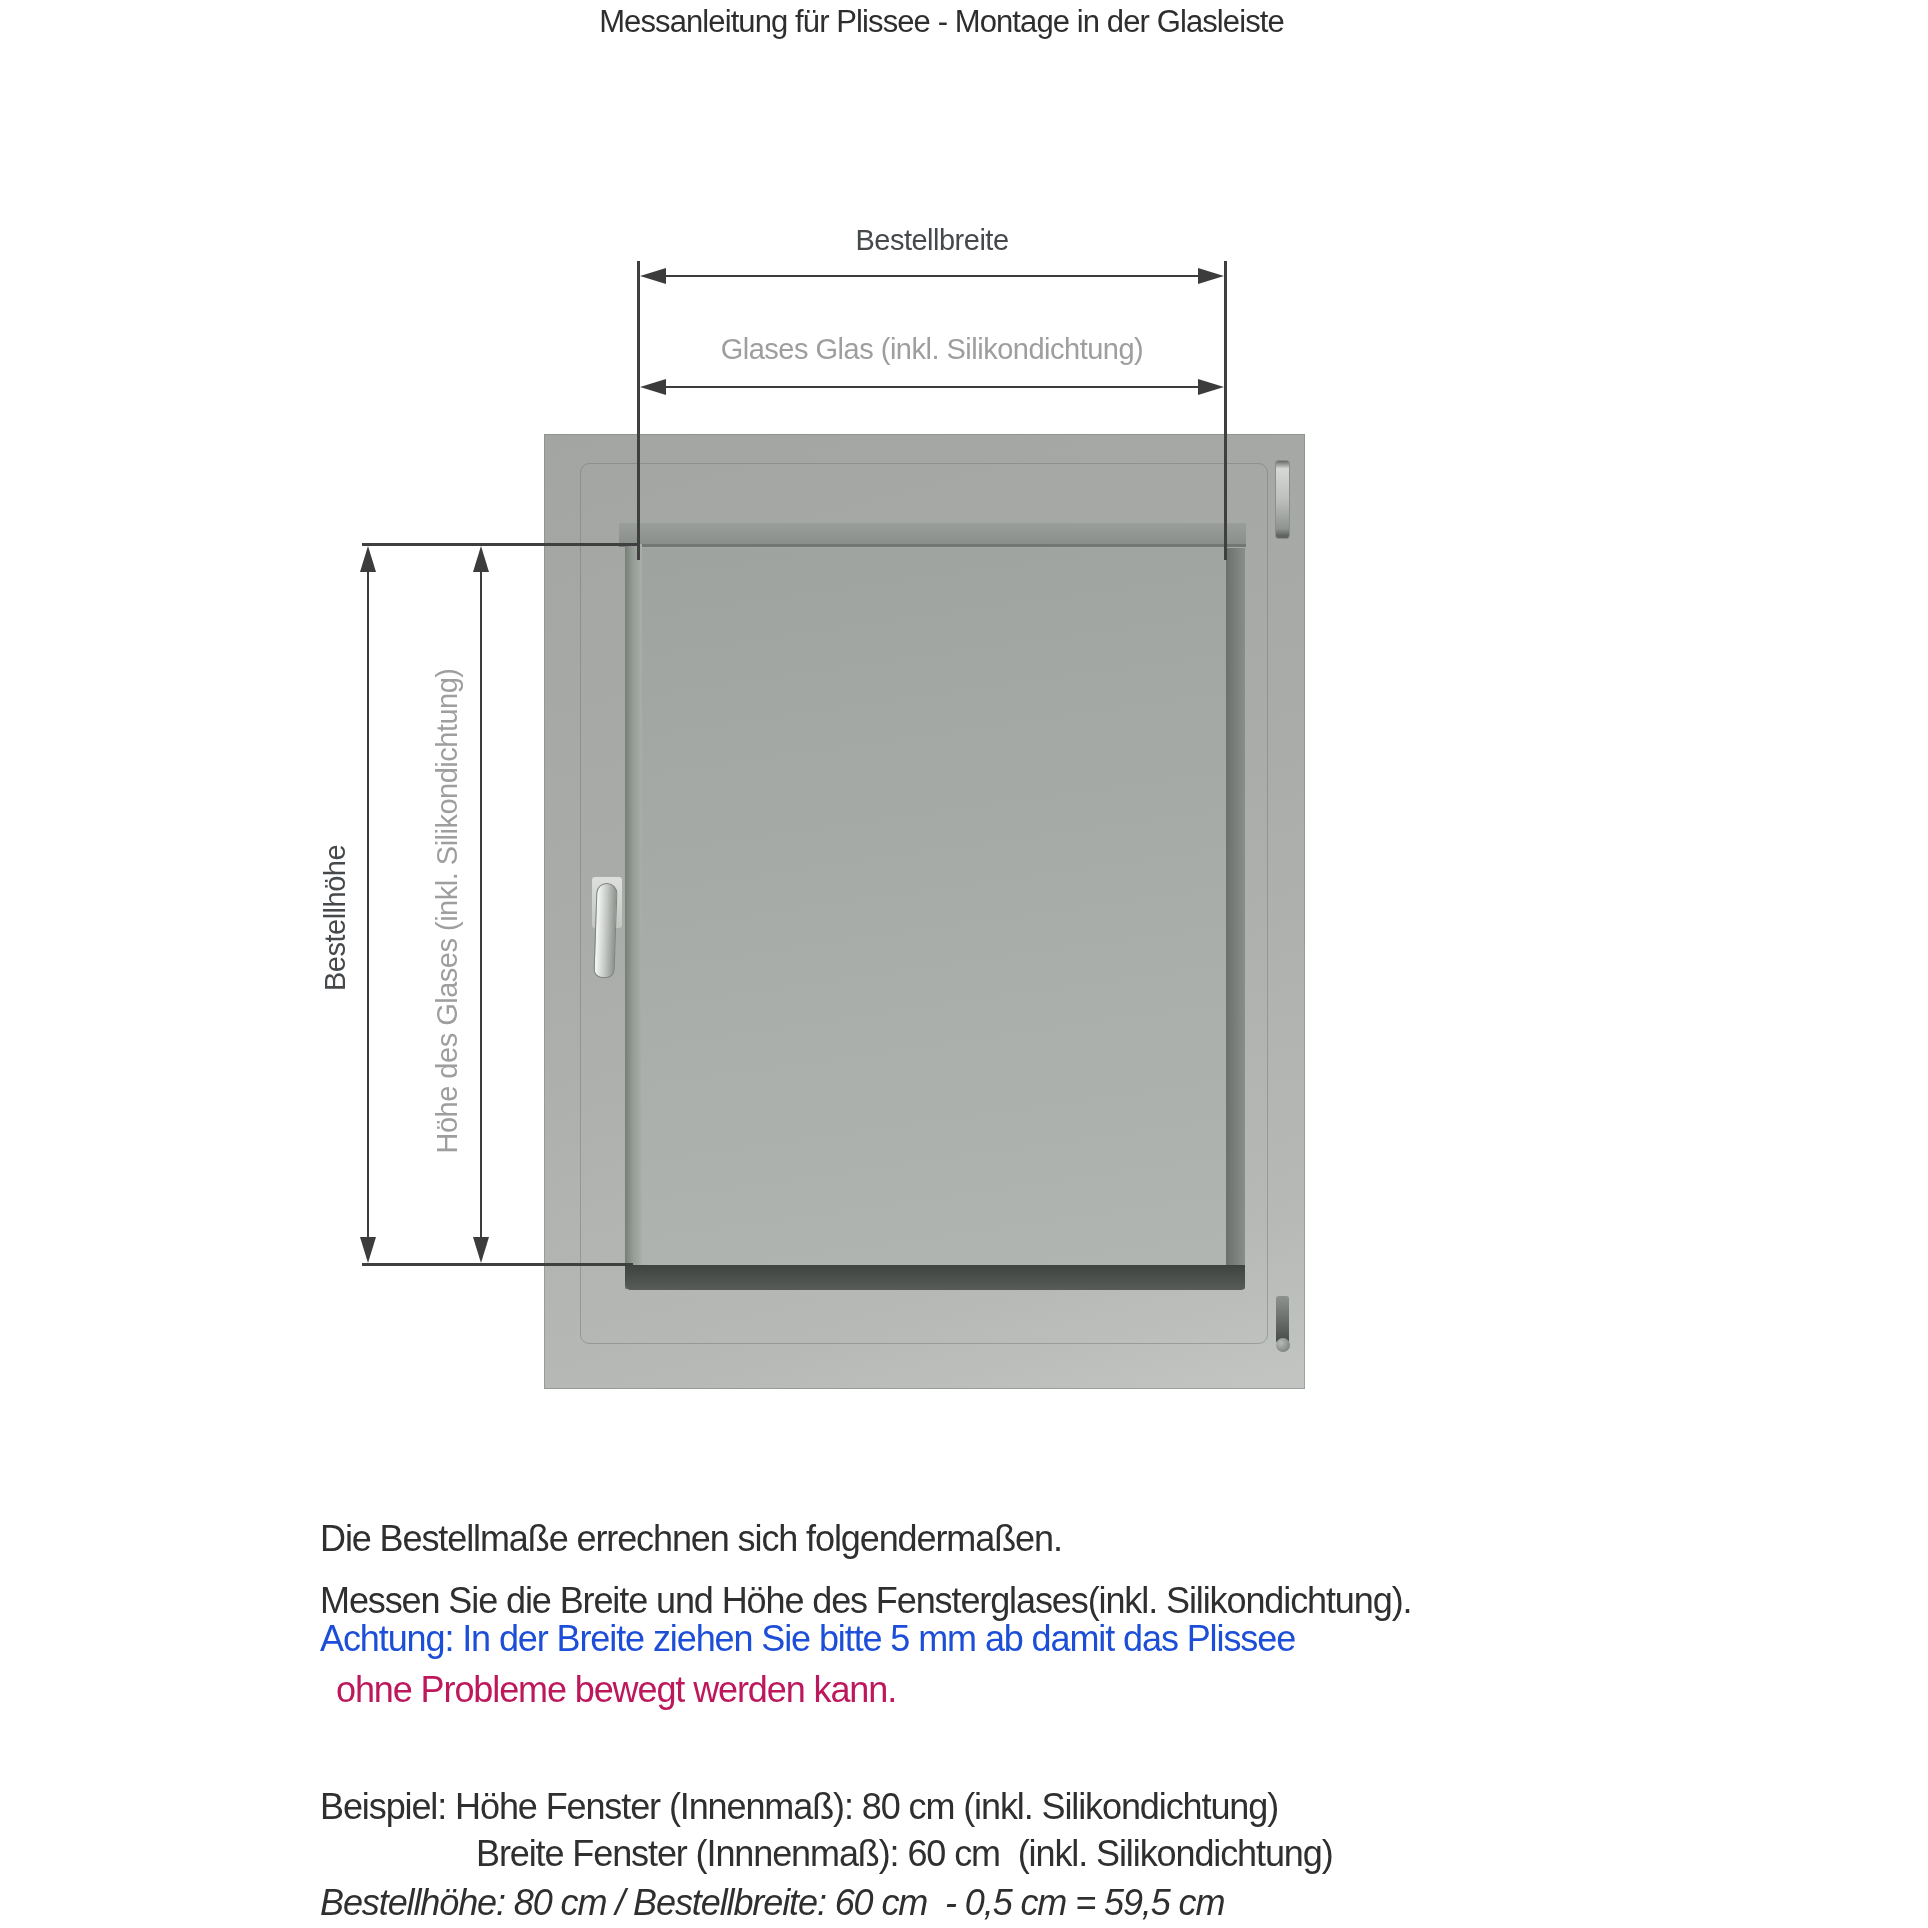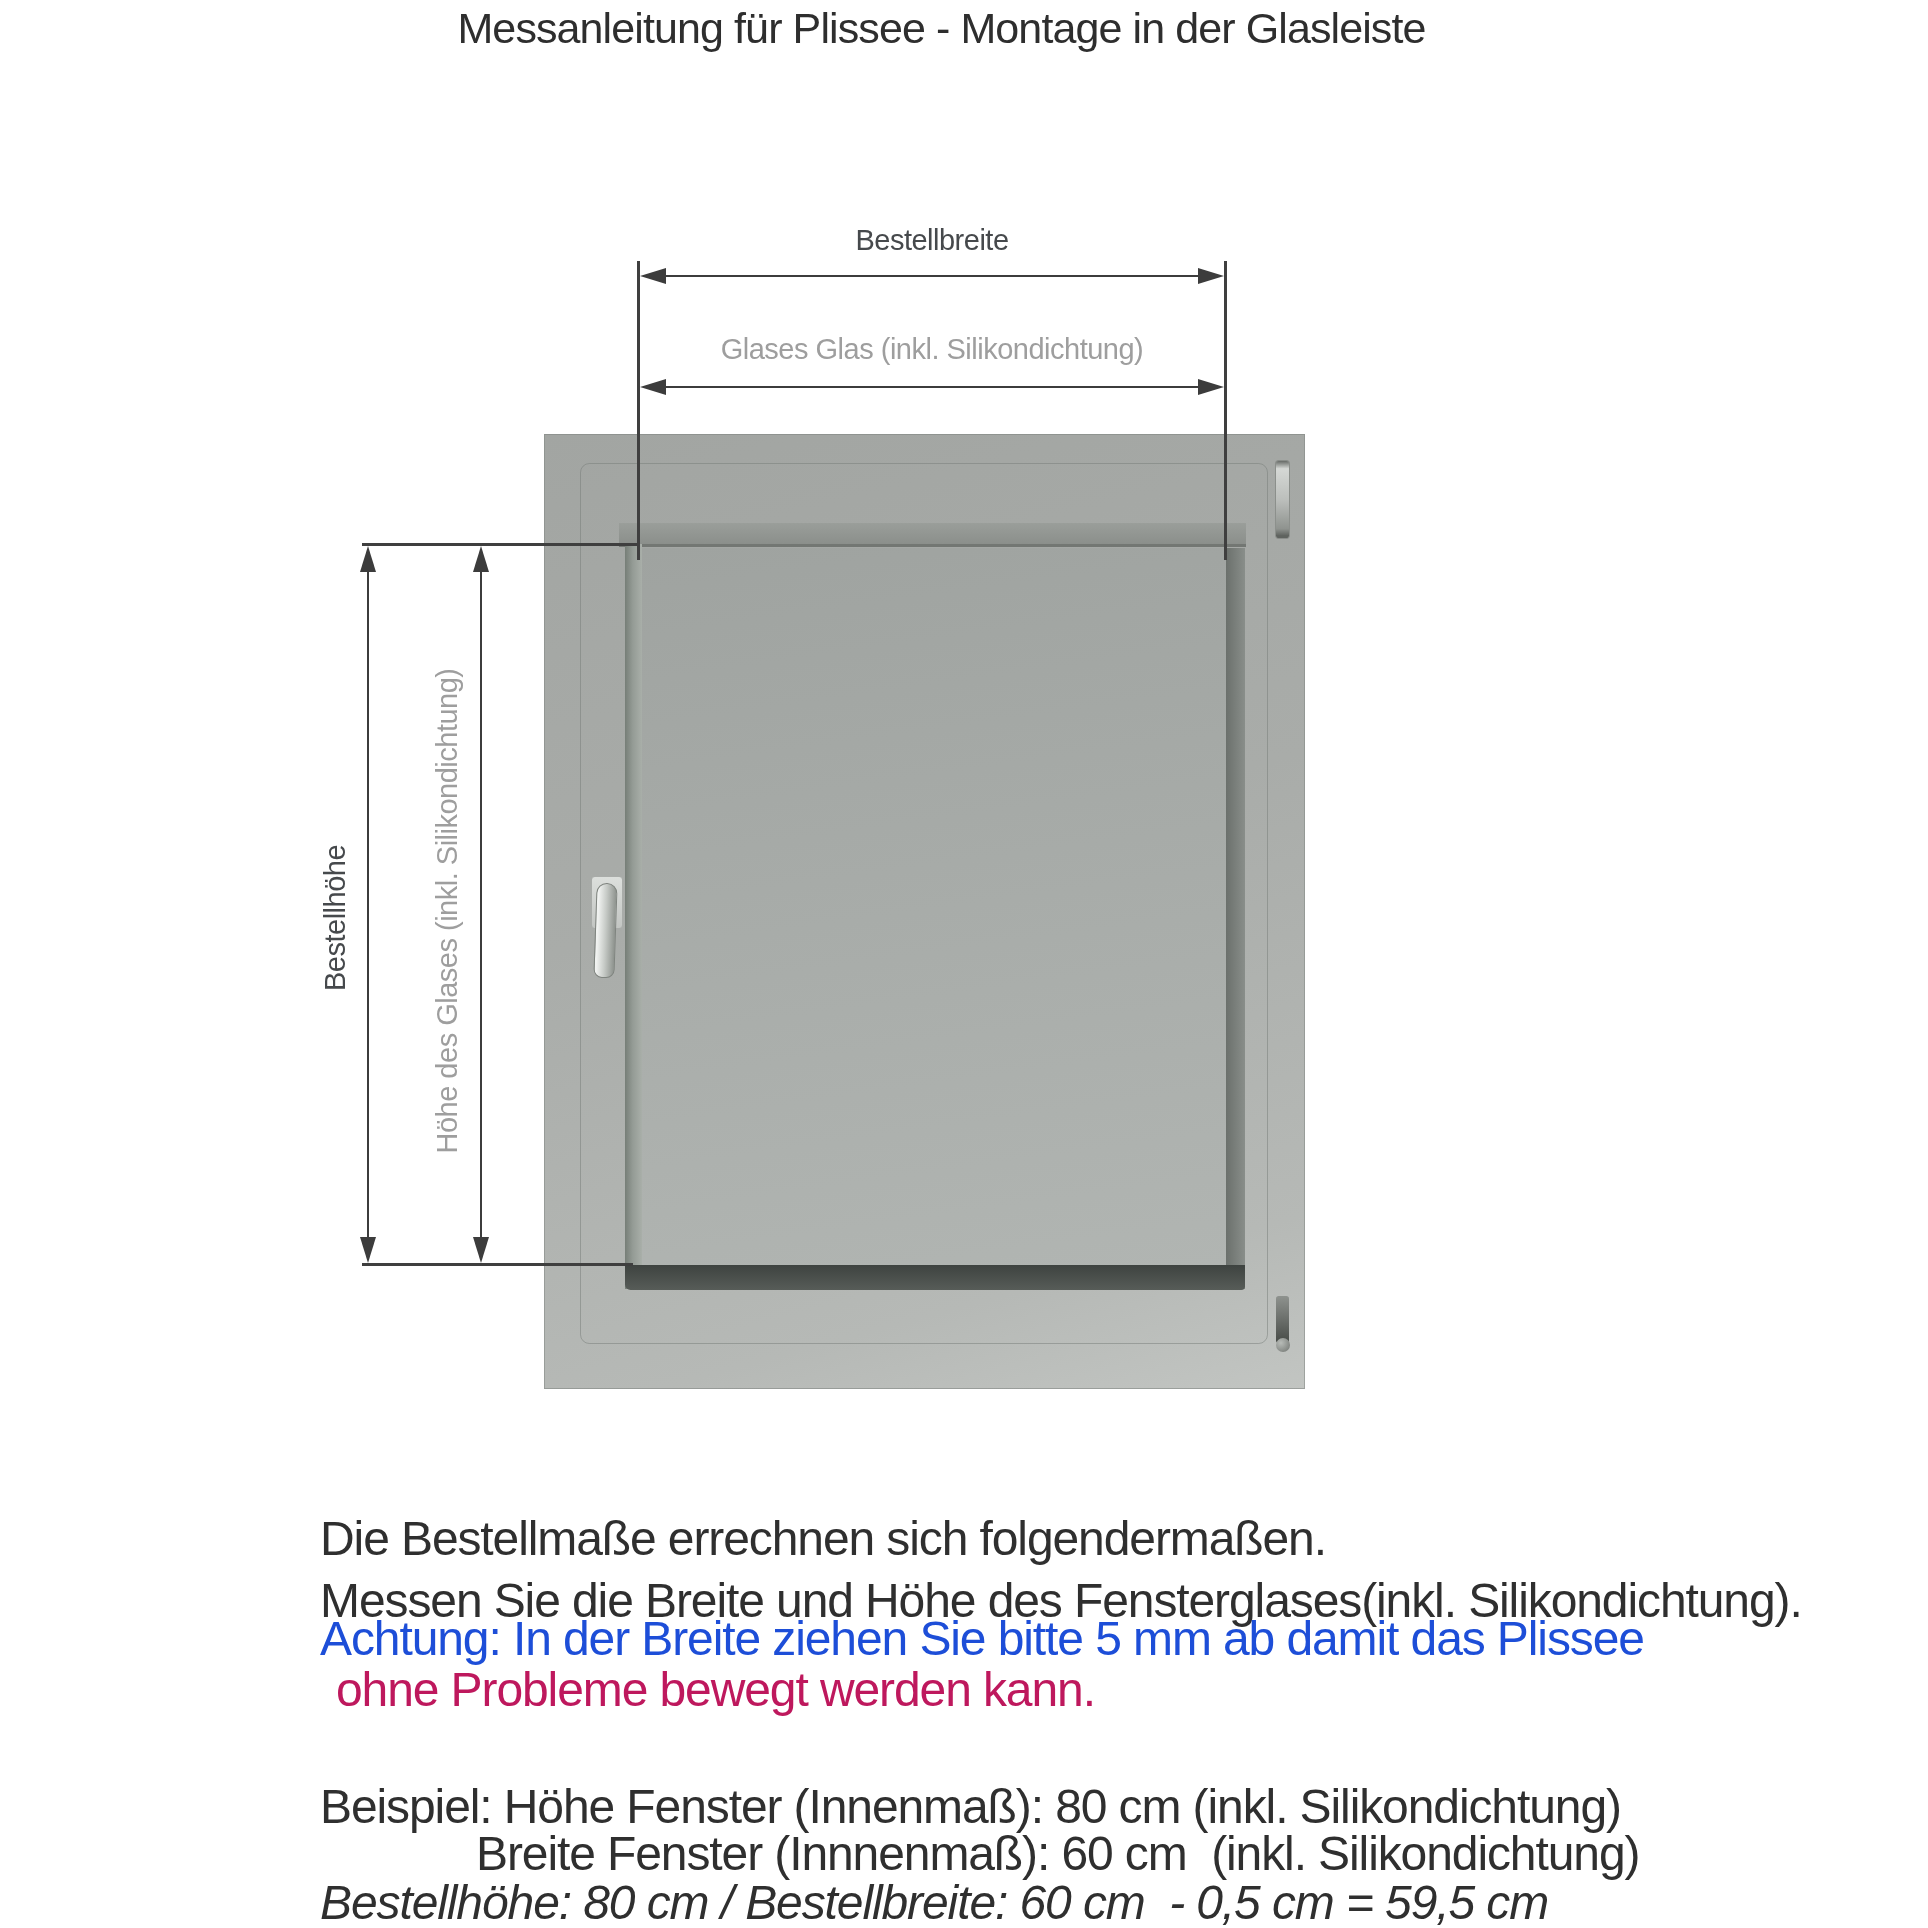--- a/index.html
+++ b/index.html
@@ -5,21 +5,21 @@
   html,body { margin:0; padding:0; background:#ffffff; }
   body {
     position:relative; width:1928px; height:1928px; overflow:hidden;
     font-family:"Liberation Sans", sans-serif; color:#2f2f2f;
   }
   .abs { position:absolute; }
 
   
   #page-title {
     left:0; top:3.8px; width:1883px; text-align:center;
-    font-size:43px; letter-spacing:-0.9px; color:#2e2e2e; white-space:nowrap;
+    font-size:31px; letter-spacing:-0.9px; color:#2e2e2e; white-space:nowrap;
   }
   .dim-label {
     font-size:29px; letter-spacing:-0.5px; white-space:nowrap; color:#46494c;
   }
   .dim-label.muted { color:#9e9e9e; }
   .rot {
     transform:translate(-50%,-50%) rotate(-90deg);
     transform-origin:center center;
   }
   .ctr { text-align:center; }
@@ -95,21 +95,21 @@
     border-radius:2.8px;
   }
   .hinge-bottom::after {
     content:""; position:absolute; left:50%; bottom:-9.4px; transform:translateX(-50%);
     width:14px; height:14px; border-radius:50%;
     background:radial-gradient(circle at 35% 35%, #b8bcb8, #6e726e);
   }
 
   
   .body-line {
-    left:320px; font-size:48px; letter-spacing:-1.1px; line-height:50px;
+    left:320px; font-size:36px; letter-spacing:-1.1px; line-height:50px;
     white-space:pre; color:#2f2f2f;
   }
 </style>
 </head>
 <body>
 
 <div id="page-title" class="abs">Messanleitung für Plissee - Montage in der Glasleiste</div>
 
 <div id="window-frame" class="abs">
   <div class="abs" id="window-sash-outline"></div>

